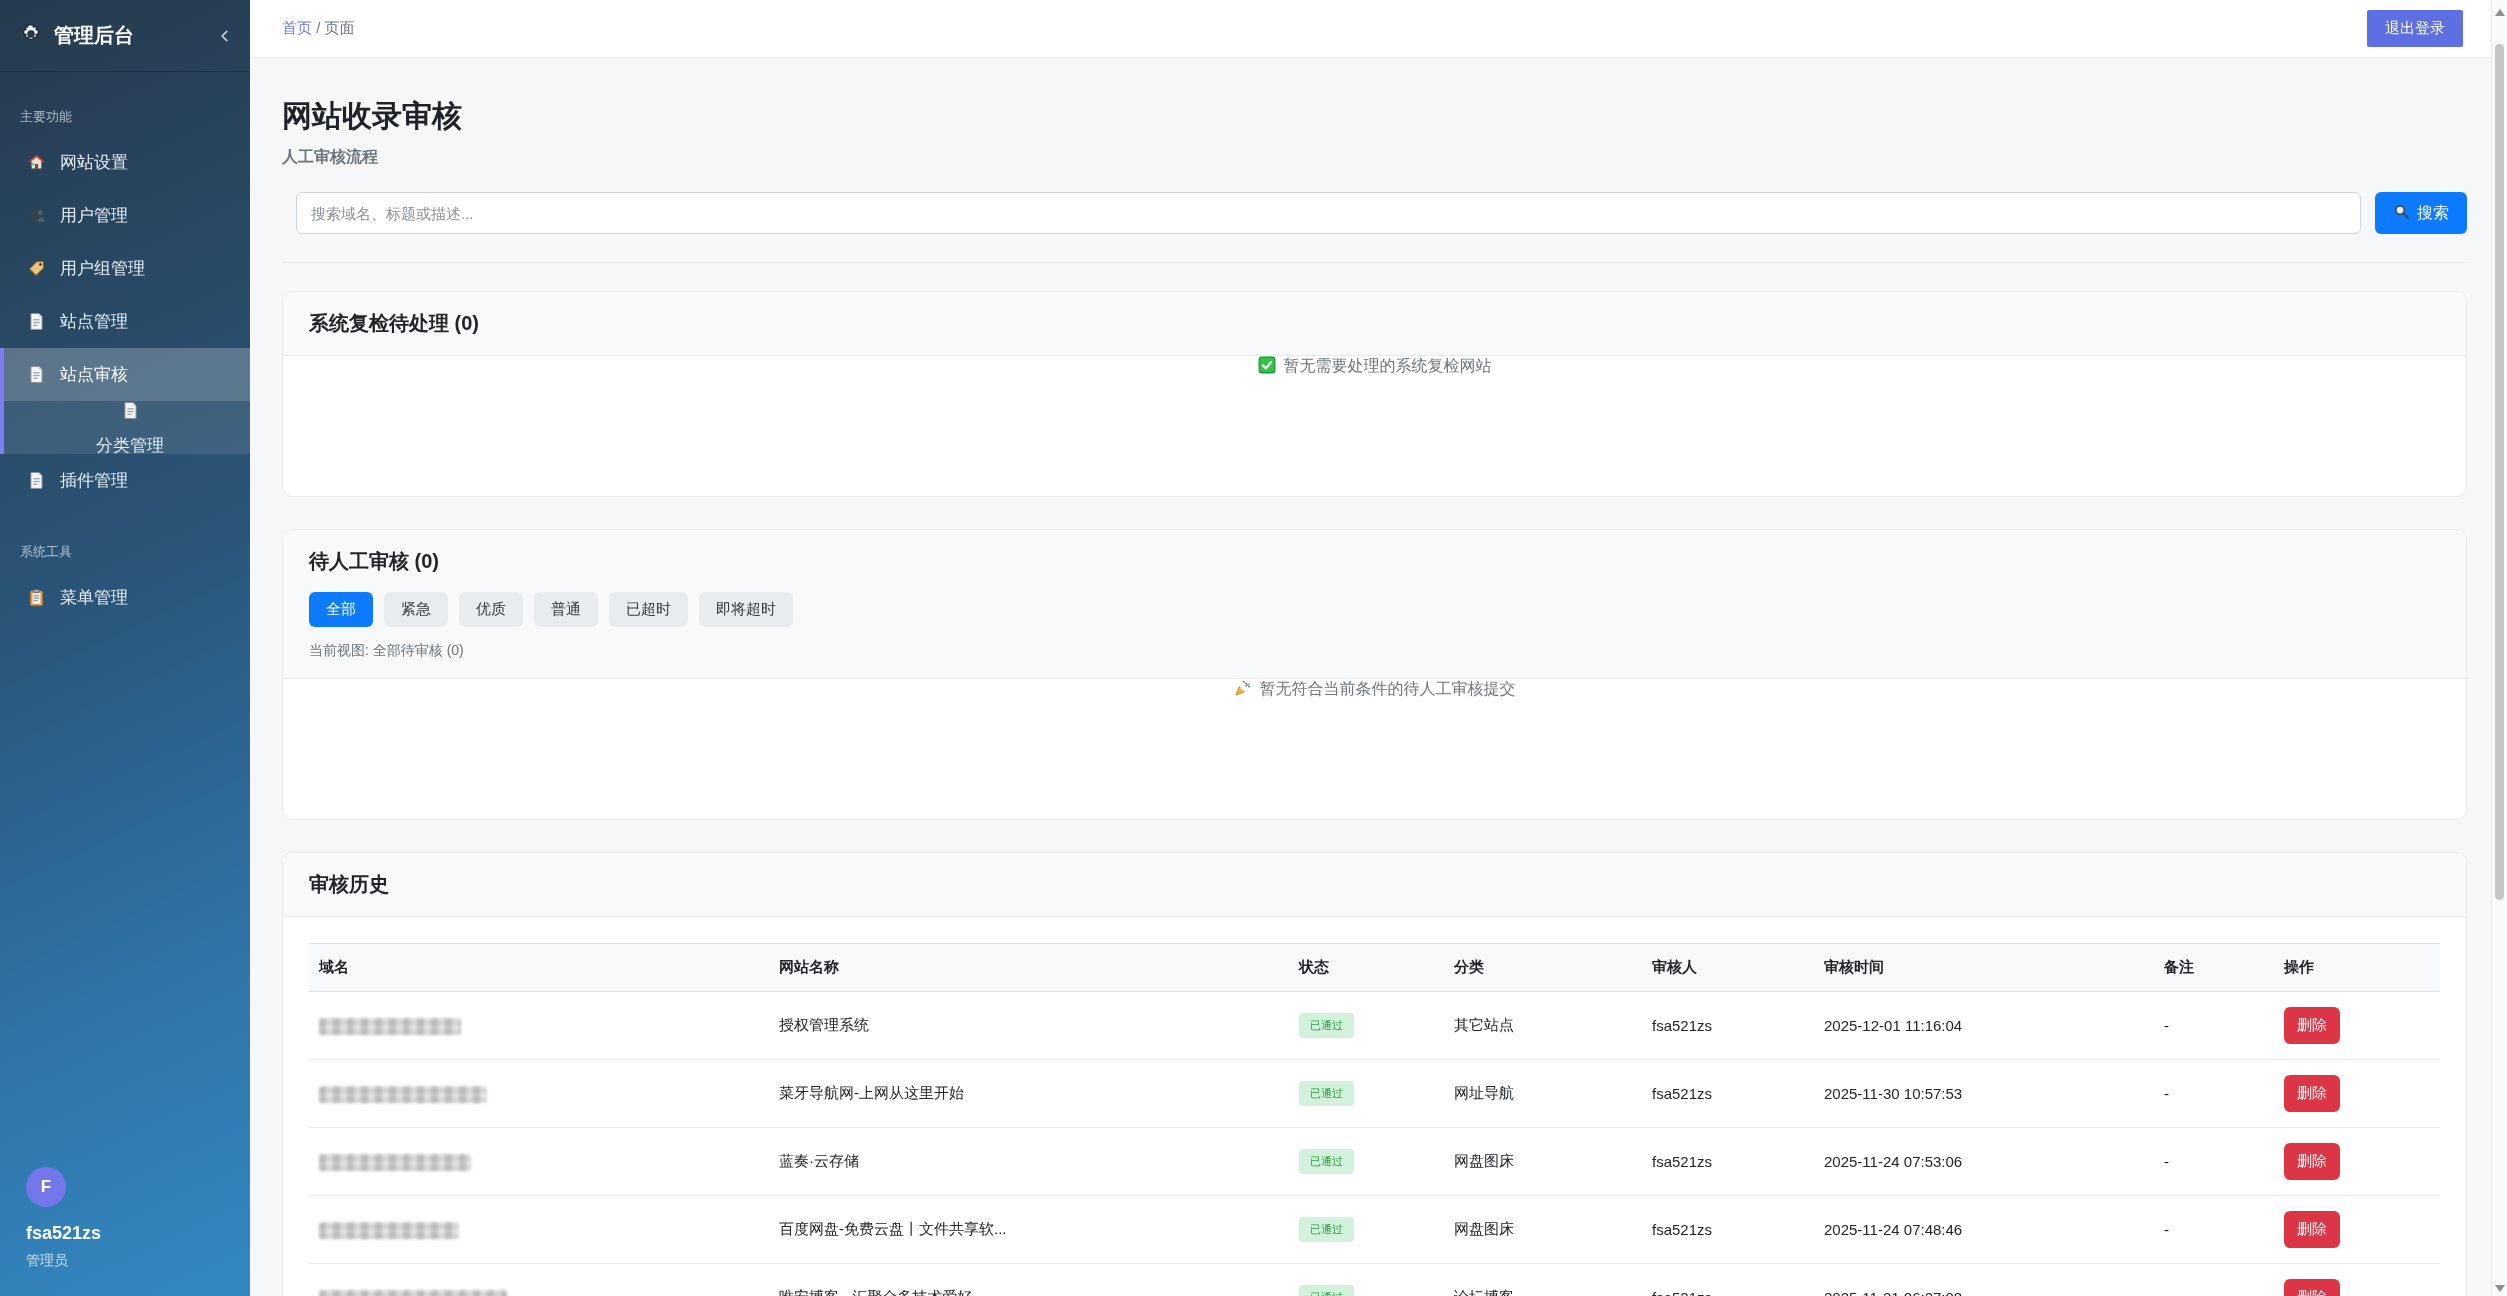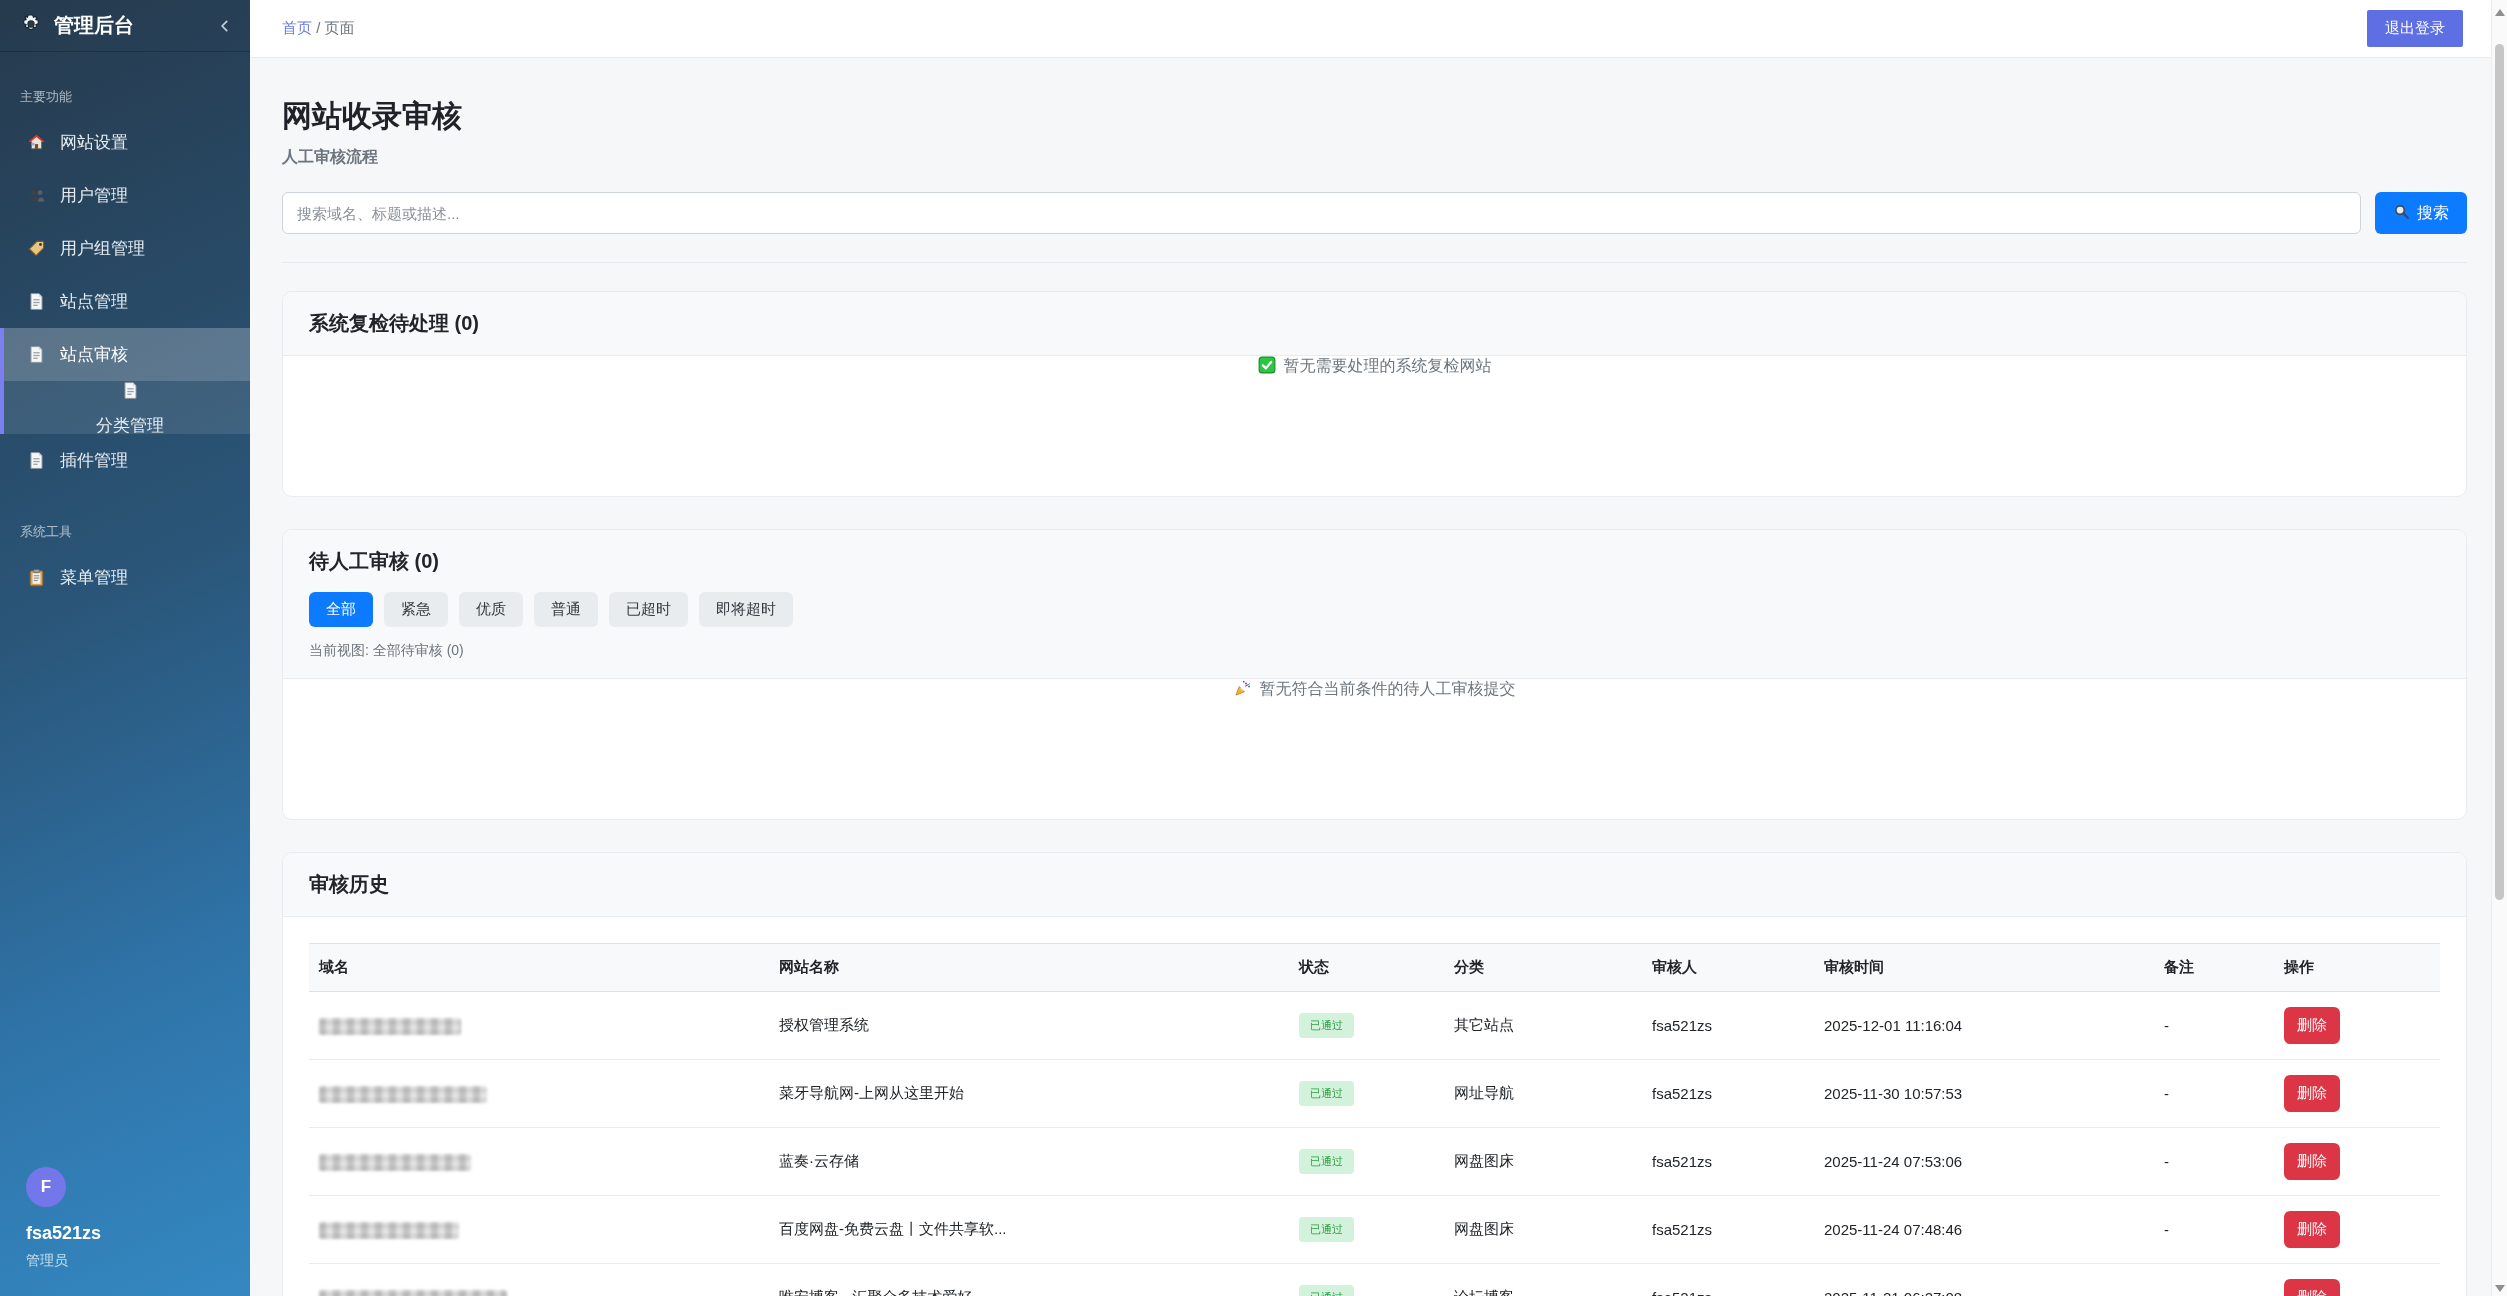--- a/index.html
+++ b/index.html
@@ -4,21 +4,21 @@
 <style>
   * { margin:0; padding:0; box-sizing:border-box; }
   html,body { width:2507px; height:1296px; overflow:hidden;
     font-family:"Liberation Sans","DejaVu Sans",sans-serif; background:#f6f7f9; }
   .app { position:relative; width:2507px; height:1296px; }
 
   
   .sidebar { position:absolute; left:0; top:0; width:250px; height:1296px;
     background:linear-gradient(155deg,#263a4d 0%,#2a5578 45%,#2f74a9 75%,#3488c2 100%);
     color:#e9eff5; display:flex; flex-direction:column; }
-  .sb-header { height:52px; display:flex; align-items:center; padding:0 18px 0 20px;
+  .sb-header { height:72px; display:flex; align-items:center; padding:0 18px 0 20px;
     border-bottom:1px solid rgba(0,0,0,.22); flex:0 0 auto; }
   .sb-title { font-size:20px; font-weight:bold; color:#fff; margin-left:12px; flex:1; }
   .sb-collapse { cursor:pointer; opacity:.85; display:flex; align-items:center; }
   .sb-section-label { font-size:13px; color:rgba(255,255,255,.62); padding:0 20px; margin:36px 0 10px; }
   .sb-item { display:flex; align-items:center; gap:14px; height:53px; padding:0 16px 0 22px;
     font-size:17px; color:#e7edf3; cursor:pointer; border-left:4px solid transparent; }
   .sb-item .icon { width:20px; height:20px; display:flex; align-items:center; justify-content:center; }
   .sb-item.active { background:rgba(255,255,255,.24); border-left-color:#7b7ff2; color:#fff; }
   .sb-item.semi { background:rgba(255,255,255,.10); border-left-color:#7b7ff2;flex-direction:column; }
   .sb-user { margin-top:auto; padding:0 0 26px 26px; }
@@ -36,21 +36,21 @@
   .crumb-sep, .crumb-cur { color:#6c757d; }
   .logout-btn { background:#5d6fe3; color:#fff; border:none; border-radius:2px;
     font-size:15px; padding:9px 18px; cursor:pointer; font-family:inherit; }
 
   .content { padding:38px 24px 0 32px; height:1238px; overflow:hidden; }
   .page-title { font-size:30px; font-weight:bold; color:#1f2329; }
   .page-sub { font-size:16px; color:#6c757d; margin:10px 0 24px;font-weight:bold; }
 
   .search-row { display:flex; align-items:center; }
   .search-input { flex:1; height:42px; border:1px solid #ced4da; border-radius:6px;
-    padding:0 14px; font-size:15px; background:#fff; color:#212529; font-family:inherit; }
+    padding:0 14px; font-size:15px; background:#fff; color:#212529; font-family:inherit;margin-left:14px; }
   .search-input::placeholder { color:#8a9199; }
   .search-btn { margin-left:14px; height:42px; width:92px; background:#0d7bff; color:#fff;
     border:none; border-radius:6px; font-size:16px; cursor:pointer; display:flex;
     align-items:center; justify-content:center; gap:7px; font-family:inherit; }
   .rule { border:none; border-top:1px solid #e7e9ec; margin:28px 0; }
 
   .card { background:#fff; border:1px solid #e9ecef; border-radius:10px; margin-bottom:32px; overflow:hidden; }
   .card-header { background:#f8f9fa; border-bottom:1px solid #e9ecef; padding:18px 26px; }
   .card-title { font-size:20px; font-weight:bold; color:#212529; }
   .empty-body { height:140px; display:flex; align-items:flex-start; justify-content:center;

